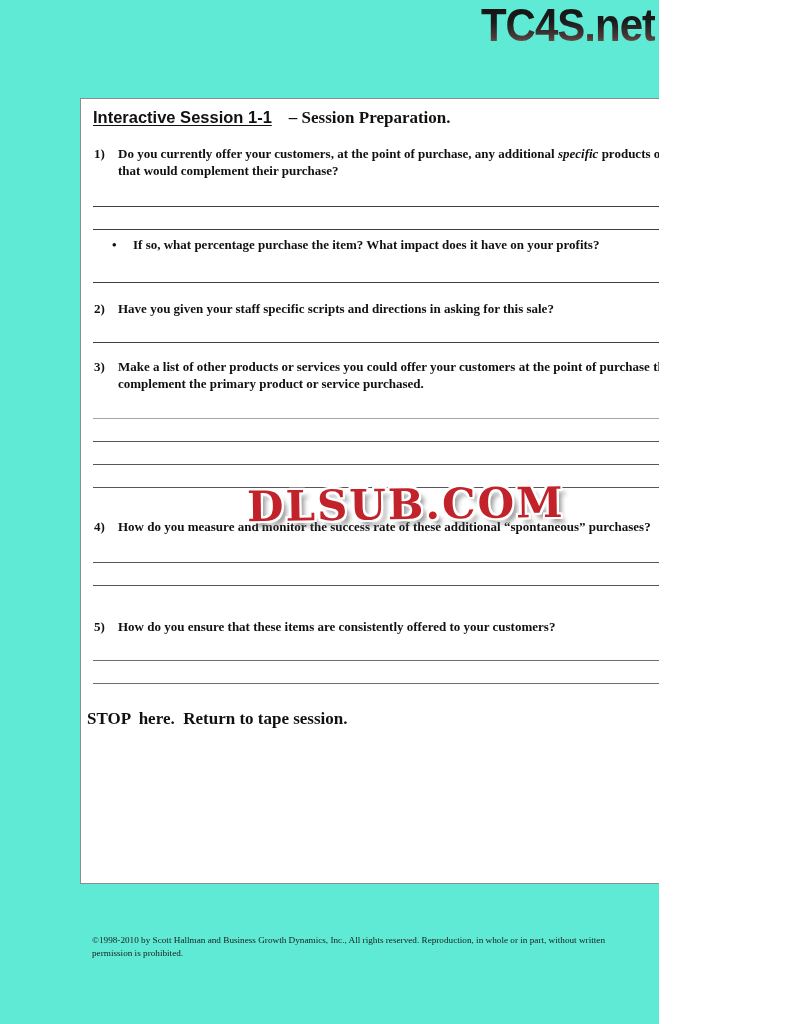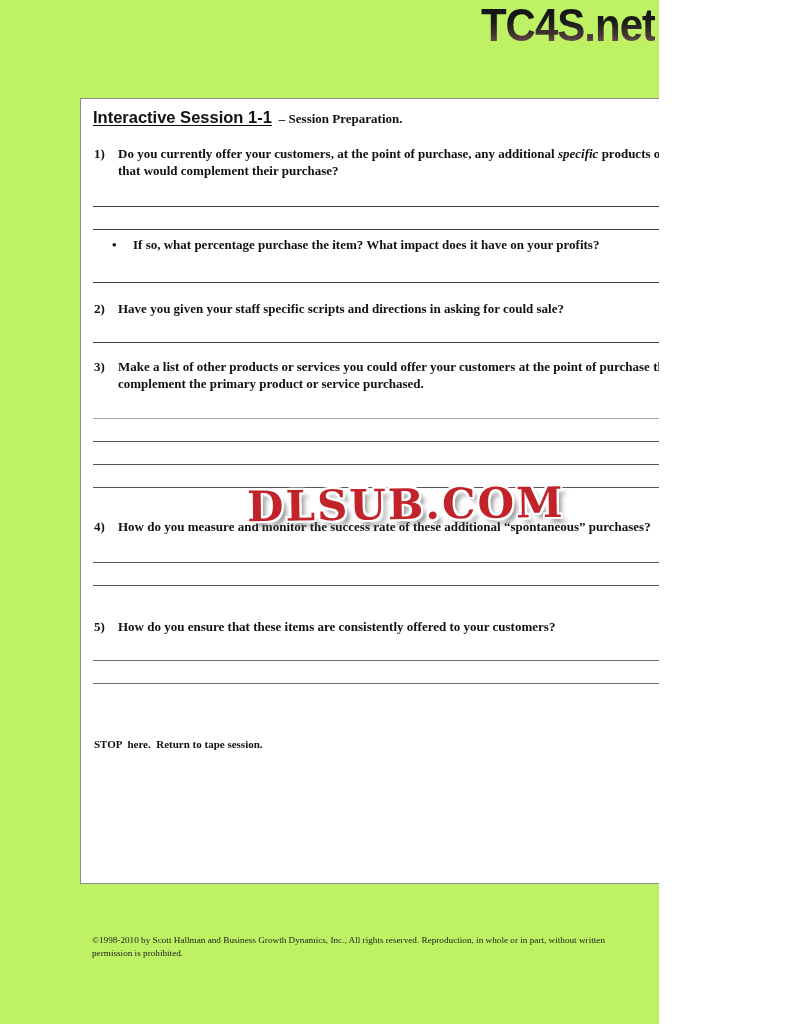--- a/index.html
+++ b/index.html
@@ -3,21 +3,21 @@
 <meta charset="utf-8">
 <style>
   * { margin: 0; padding: 0; box-sizing: border-box; }
   html, body { background: #fff; }
   body { font-family: "Liberation Serif", serif; }
 
   .page {
     position: relative;
     width: 659px;
     height: 1024px;
-    background: #bef264;
+    background: #5eead4;
     overflow: hidden;
   }
 
   
   .tc4s {
     position: absolute;
     top: 0px;
     right: 4px;
     font-family: "Liberation Sans", sans-serif;
     font-weight: bold;
@@ -52,23 +52,23 @@
     font-family: "Liberation Sans", sans-serif;
     font-weight: bold;
     font-size: 16.5px;
     color: #111;
     text-decoration: underline;
     text-underline-offset: 2px;
   }
   .title-suffix {
     font-family: "Liberation Serif", serif;
     font-weight: bold;
-    font-size: 13px;
-    color: #111;
-    margin-left: 7px;
+    font-size: 17px;
+    color: #111;
+    margin-left: 17px;
   }
 
   .q {
     position: absolute;
     left: 13px;
     display: flex;
     width: 620px;
   }
   .qnum {
     flex: 0 0 24px;
@@ -117,27 +117,26 @@
     background: #3e3e3e;
   }
   .aline.short { width: 566px; }
   .aline.long  { width: 606px; }
   .aline.light { background: #a5a5a5; }
   .aline.mid   { background: #575757; }
   .aline.soft  { background: #6e6e6e; }
 
   .stop {
     position: absolute;
-    left: 13px;
+    left: 6px;
     top: 610px;
     font-weight: bold;
-    font-size: 11px;
+    font-size: 17px;
     color: #111;
     white-space: pre;
-    margin-top: 29px;
   }
 
   
   .dlsub {
     position: absolute;
     left: 166px;
     top: 381px;
     width: 310px;
     text-align: center;
     font-family: "DejaVu Serif", serif;
@@ -211,21 +210,21 @@
 
     <div class="bullet-row">
       <span class="bullet-glyph">•</span>
       <span class="bullet-text">If so, what percentage purchase the item? What impact does it have on your profits?</span>
     </div>
 
     <div class="aline short" style="top:183px"></div>
 
     <div class="q q2">
       <span class="qnum">2)</span>
-      <div class="qtext">Have you given your staff specific scripts and directions in asking for could sale?</div>
+      <div class="qtext">Have you given your staff specific scripts and directions in asking for this sale?</div>
     </div>
 
     <div class="aline short" style="top:243px"></div>
 
     <div class="q q3">
       <span class="qnum">3)</span>
       <div class="qtext">Make a list of other products or services you could offer your customers at the point of purchase that would complement the primary product or service purchased.</div>
     </div>
 
     <div class="aline long light" style="top:319px"></div>

